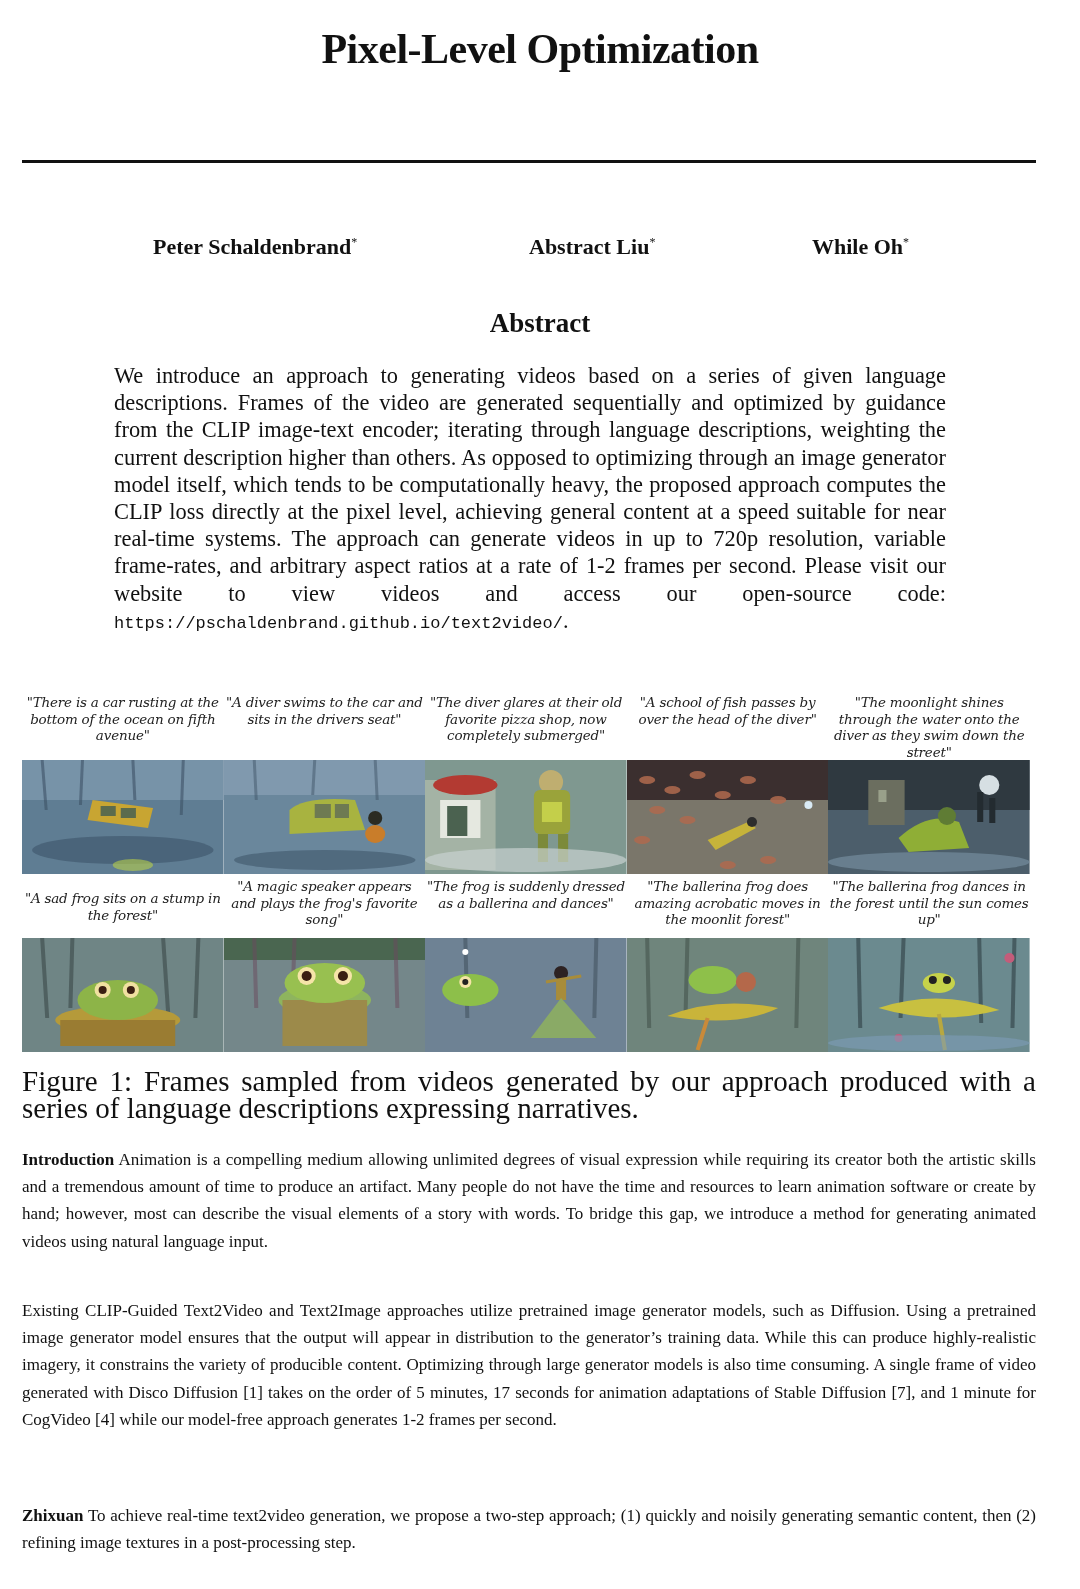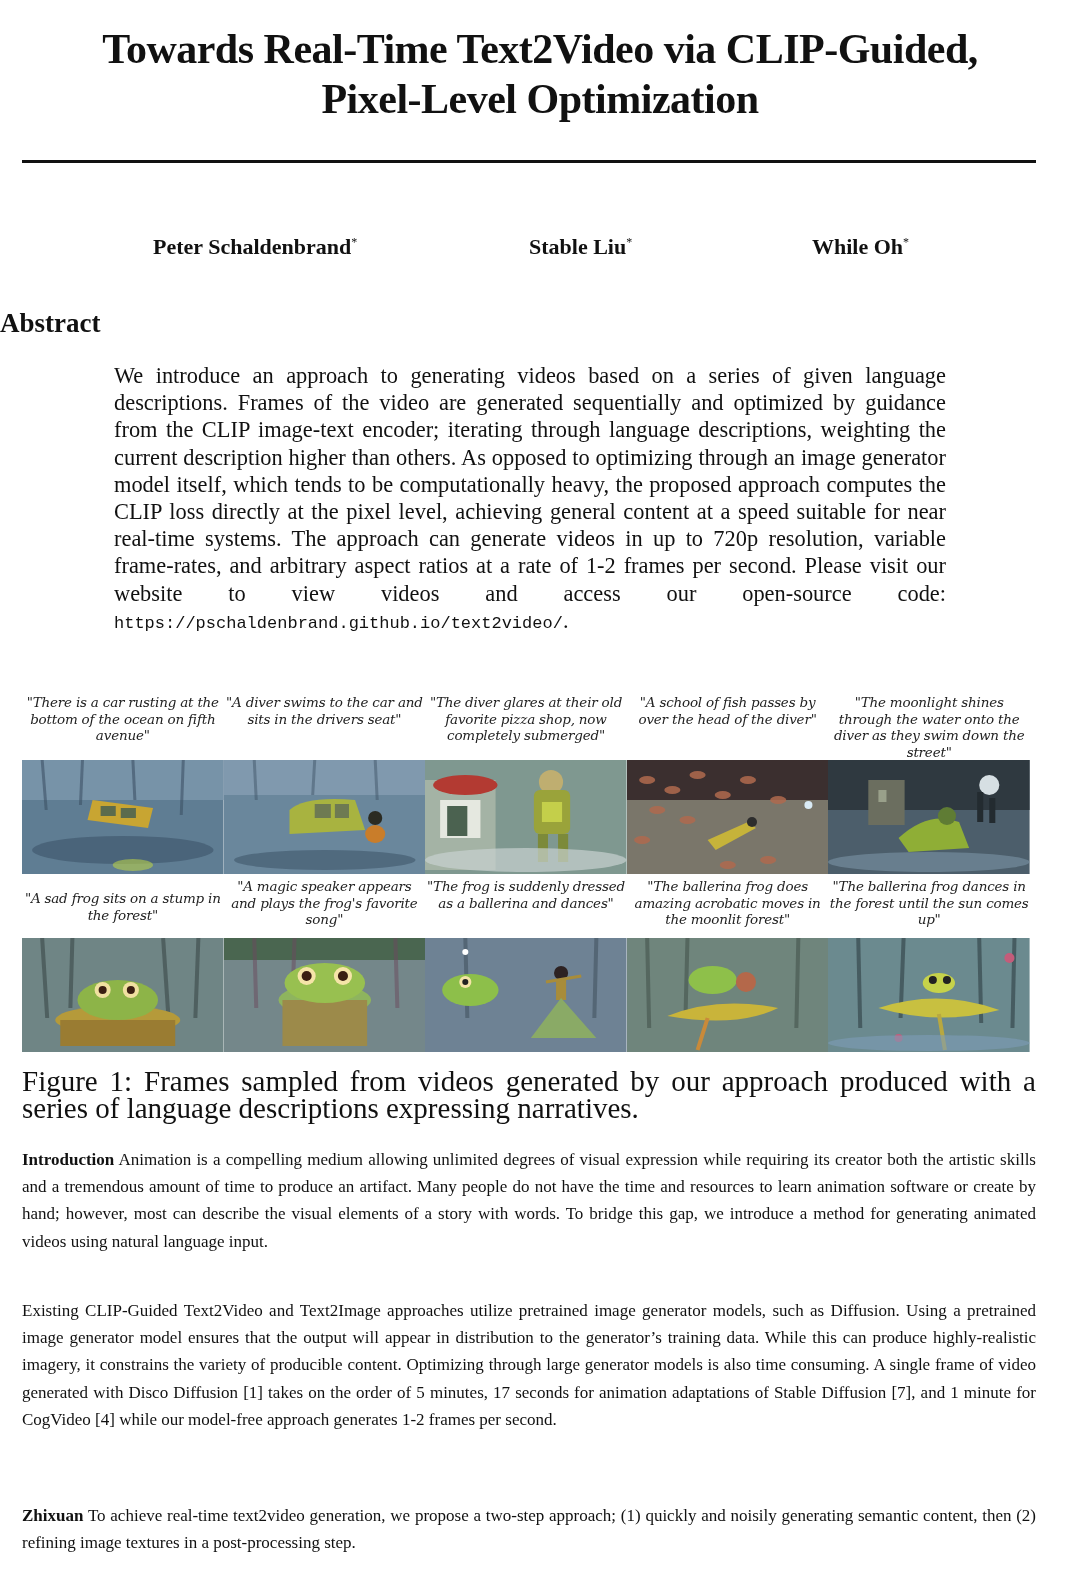--- a/index.html
+++ b/index.html
@@ -14,21 +14,21 @@
   }
   .rule {
     position: absolute; left: 22px; width: 1014px; top: 160px; height: 3px; background: #111;
   }
   .authors { position: absolute; top: 234px; left: 0; width: 924px; height: 30px; }
   .author {
     position: absolute; font-weight: bold; font-size: 22px; white-space: nowrap;
   }
   .author sup { font-size: 12px; font-weight: normal; vertical-align: 8px; }
   .abstract-head {
-    position: absolute; left: 0; width: 1080px; top: 308px; text-align: left;
+    position: absolute; left: 0; width: 1080px; top: 308px; text-align: center;
     font-weight: bold; font-size: 27px;
   }
   .abstract {
     position: absolute; left: 114px; width: 832px; top: 362px;
     font-size: 22.4px; line-height: 27.2px; text-align: justify;
   }
   .abstract .url { font-family: "Liberation Mono", "DejaVu Sans Mono", monospace; font-size: 17px; }
 
   .fig-row { position: absolute; left: 22px; width: 1008px; }
   .captions { display: flex; }
@@ -48,29 +48,28 @@
   .para {
     position: absolute; left: 22px; width: 1014px;
     font-size: 17px; line-height: 27.2px; text-align: justify;
   }
   .para b { font-weight: bold; }
 </style>
 </head>
 <body>
 
 <div class="title">
-  <div>Towards Real-Time Text2Video via CLIP-Guided,</div>
   <div>Pixel-Level Optimization</div>
 </div>
 
 <div class="rule"></div>
 
 <div class="authors">
   <div class="author" style="left:153px;"><span>Peter Schaldenbrand</span><sup>*</sup></div>
-  <div class="author" style="left:529px;"><span>Stable Liu</span><sup>*</sup></div>
+  <div class="author" style="left:529px;"><span>Abstract Liu</span><sup>*</sup></div>
   <div class="author" style="left:812px;"><span>While Oh</span><sup>*</sup></div>
 </div>
 
 <div class="abstract-head">Abstract</div>
 
 <div class="abstract"><span>We introduce an approach to generating videos based on a series of given language descriptions. Frames of the video are generated sequentially and optimized by guidance from the CLIP image-text encoder; iterating through language descriptions, weighting the current description higher than others. As opposed to optimizing through an image generator model itself, which tends to be computationally heavy, the proposed approach computes the CLIP loss directly at the pixel level, achieving general content at a speed suitable for near real-time systems. The approach can generate videos in up to 720p resolution, variable frame-rates, and arbitrary aspect ratios at a rate of 1-2 frames per second. Please visit our website to view videos and access our open-source code: </span><span class="url">https://pschaldenbrand.github.io/text2video/</span><span>.</span></div>
 
 <div class="fig-row" style="top:694px;">
   <div class="captions" style="height:66px;">
     <div class="cap">"There is a car rusting at the bottom of the ocean on fifth avenue"</div>

